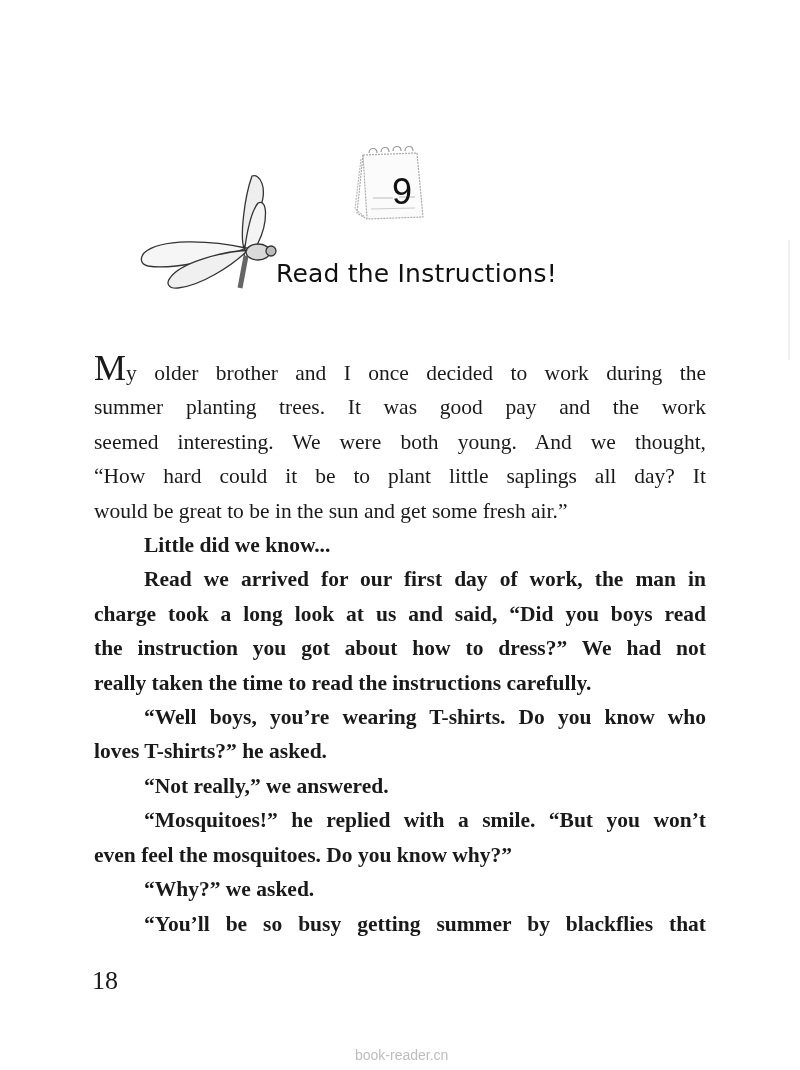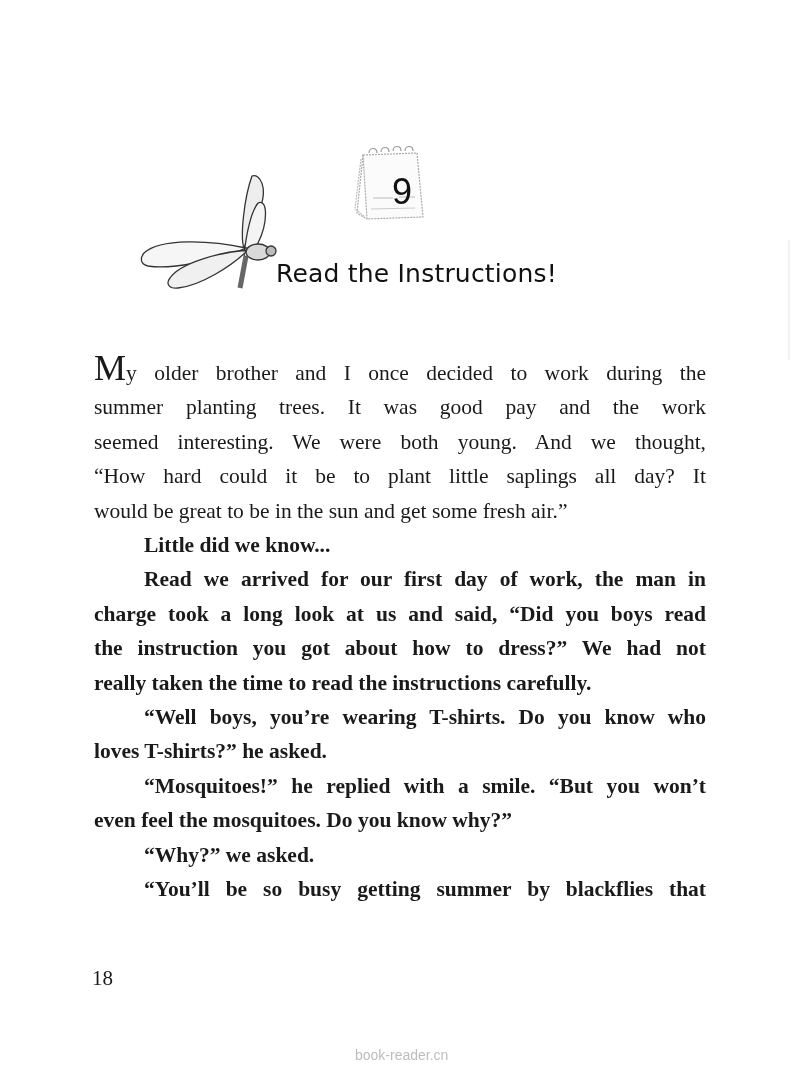--- a/index.html
+++ b/index.html
@@ -44,21 +44,21 @@
   .para { margin: 0; text-align: justify; text-align-last: left; }
   .para.indent { text-indent: 50px; font-weight: bold; }
   .para .line { display: block; text-align: justify; text-align-last: justify; }
   .para .line.last { text-align-last: left; }
   .drop {
     font-size: 36px; line-height: 20px;
   }
 
   .page-number {
     position: absolute; left: 92px; top: 966px;
-    font-size: 21px; color: #1a1a1a;
+    font-size: 26px; color: #1a1a1a;
   }
   .watermark {
     position: absolute; left: 355px; top: 1047px;
     font-family: "Liberation Sans", "DejaVu Sans", sans-serif;
     font-size: 14px; color: #bdbdbd;
   }
   .edge-mark { position: absolute; left: 788px; top: 240px; width: 2px; height: 120px; background: #f1f1f1; }
 </style>
 </head>
 <body>
@@ -113,20 +113,23 @@
       <span class="line">Read we arrived for our first day of work, the man in</span>
       <span class="line" style="text-indent:0">charge took a long look at us and said, “Did you boys read</span>
       <span class="line" style="text-indent:0">the instruction you got about how to dress?” We had not</span>
       <span class="line last" style="text-indent:0">really taken the time to read the instructions carefully.</span>
     </p>
     <p class="para indent">
       <span class="line">“Well boys, you’re wearing T-shirts. Do you know who</span>
       <span class="line last" style="text-indent:0">loves T-shirts?” he asked.</span>
     </p>
     <p class="para indent">
+      <span class="line last">“Not really,” we answered.</span>
+    </p>
+    <p class="para indent">
       <span class="line">“Mosquitoes!” he replied with a smile. “But you won’t</span>
       <span class="line last" style="text-indent:0">even feel the mosquitoes. Do you know why?”</span>
     </p>
     <p class="para indent">
       <span class="line last">“Why?” we asked.</span>
     </p>
     <p class="para indent">
       <span class="line">“You’ll be so busy getting summer by blackflies that</span>
     </p>
   </div>

